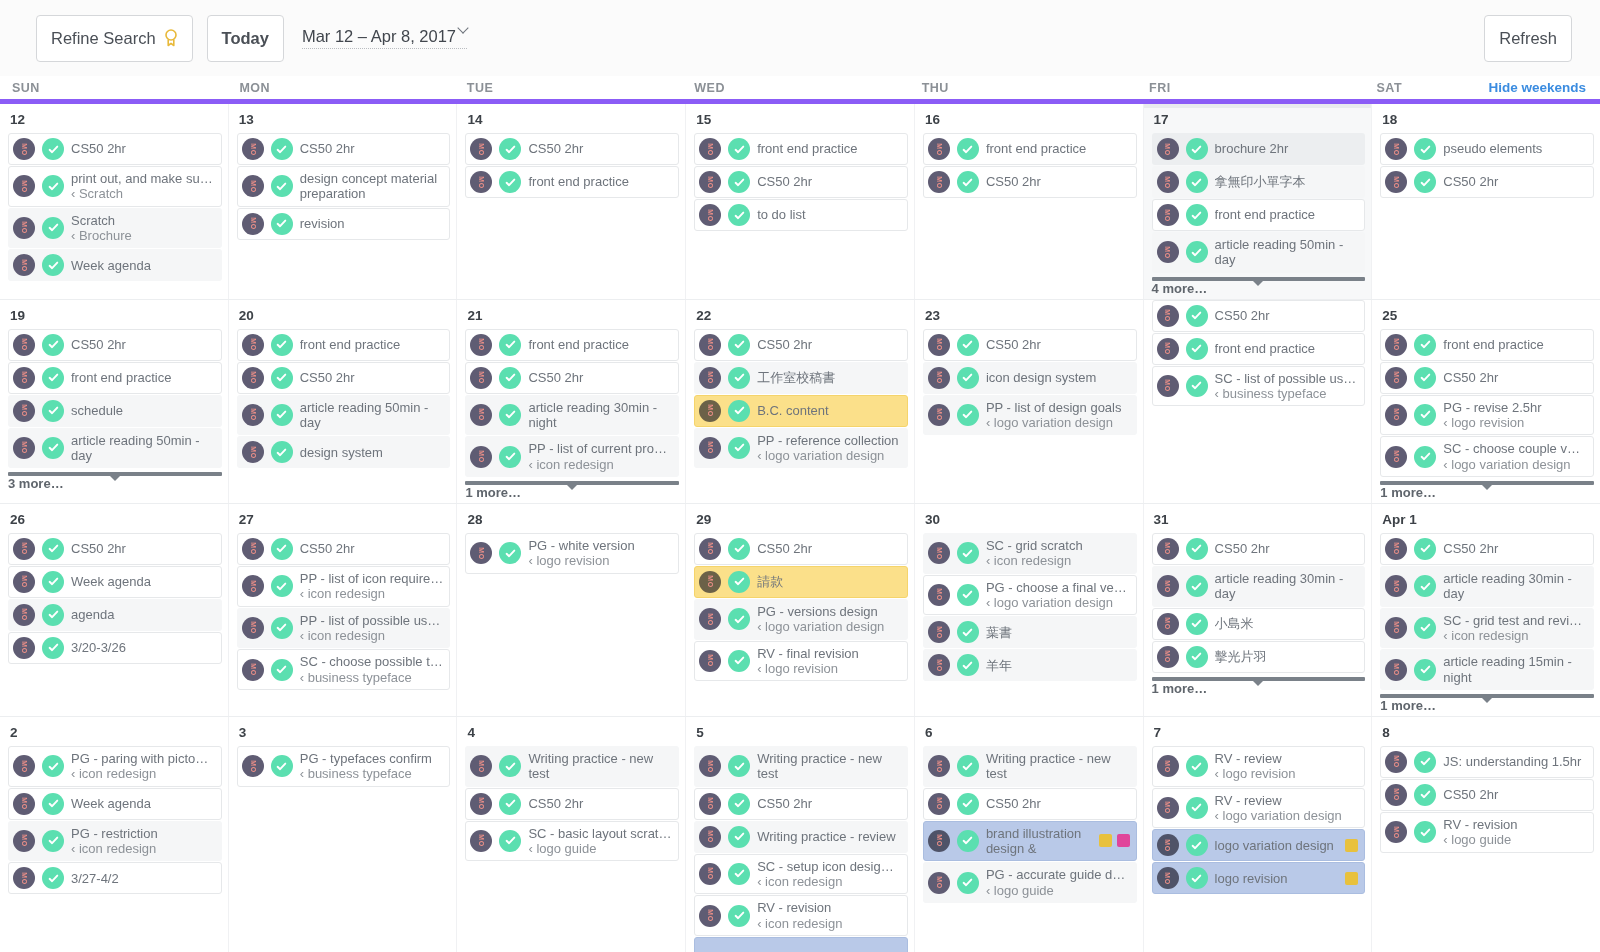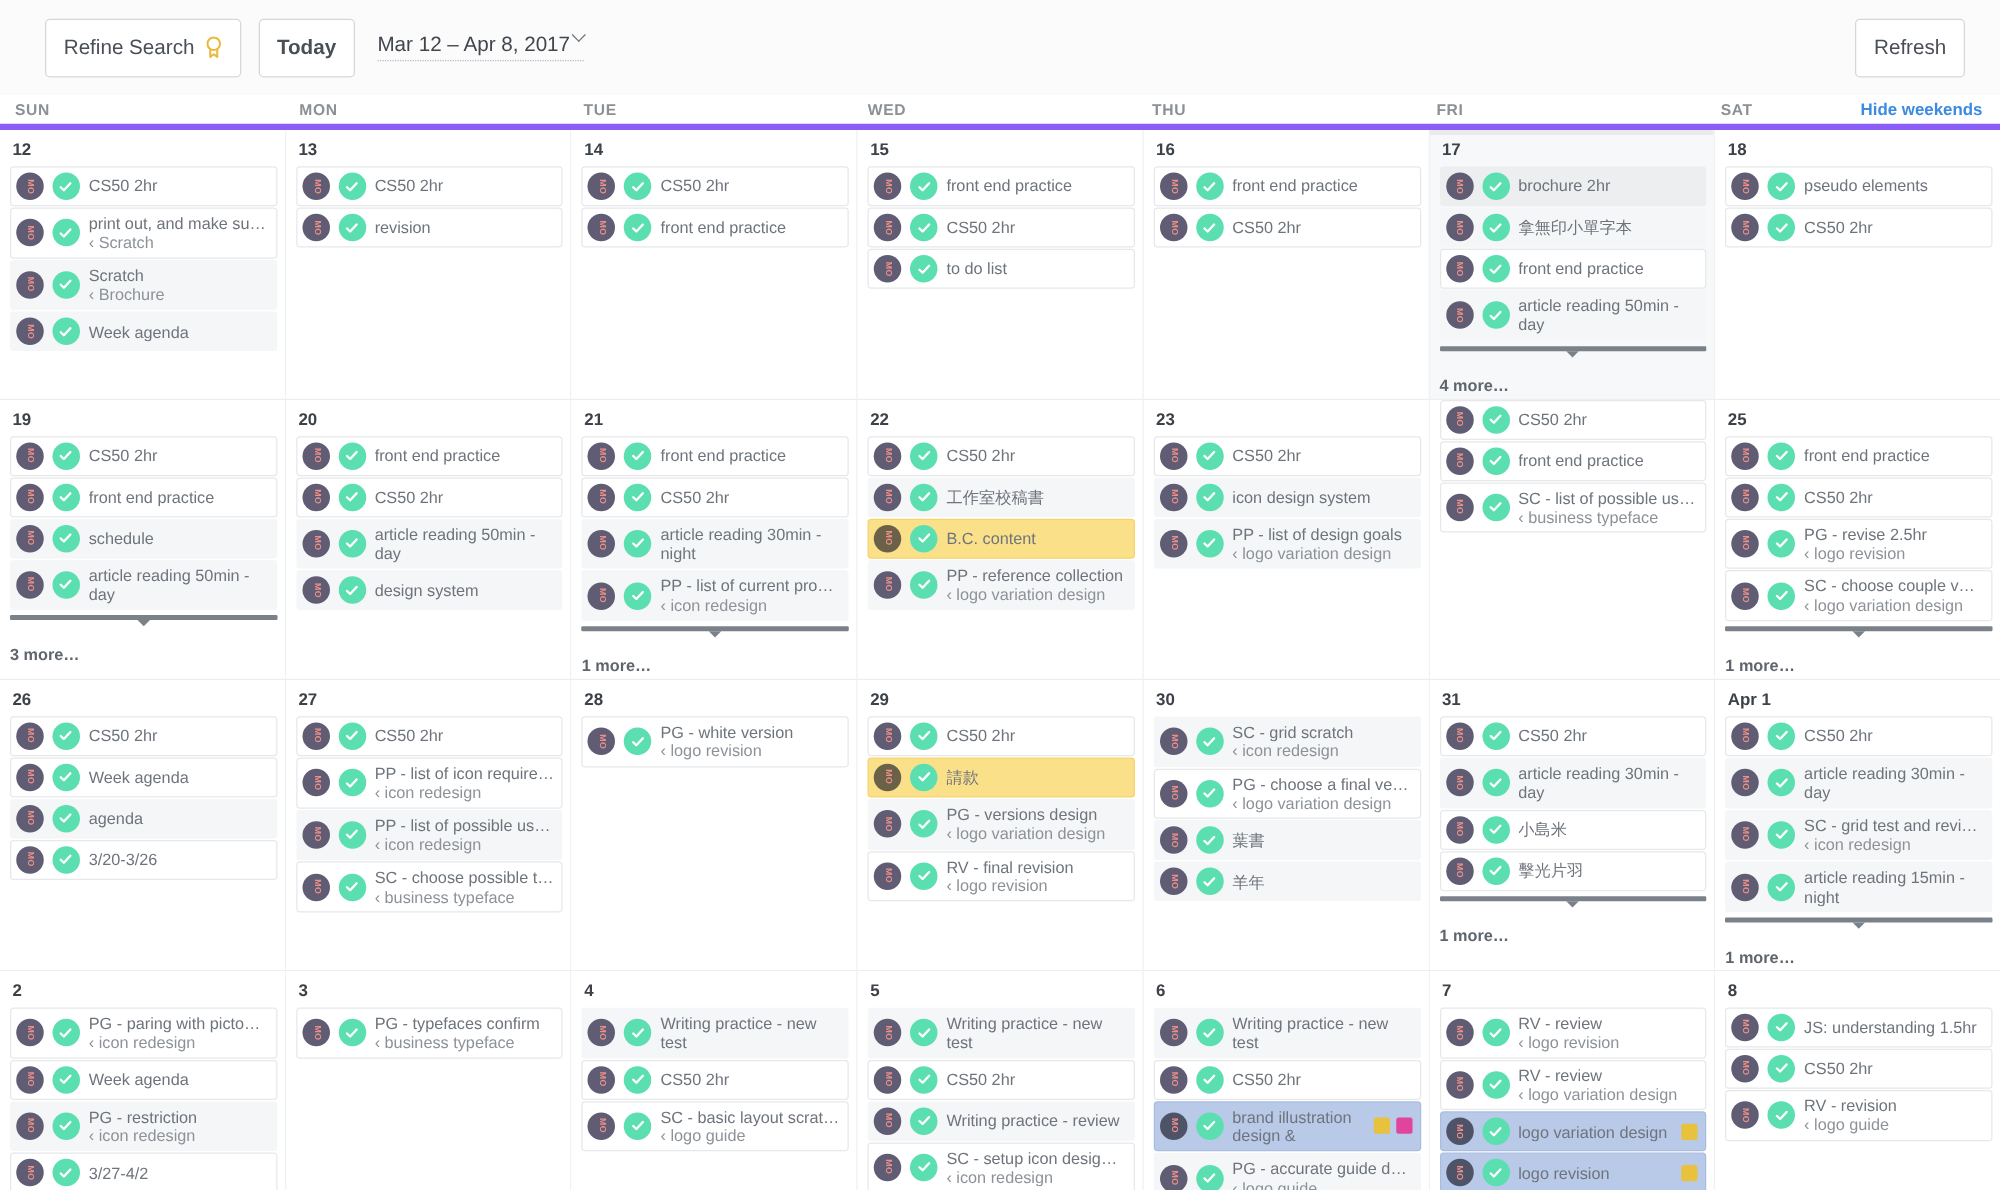--- a/index.html
+++ b/index.html
@@ -85,21 +85,20 @@
     cursor: pointer;
     font-weight: 600;
   }
 
   
   .grid { display: flex; flex-direction: column; }
   .week {
     display: flex;
     position: relative;
     border-top: 1px solid #eceef0;
-    justify-content: center;
   }
   .week:first-child { border-top: none; }
   .day {
     flex: 1 1 0;
     min-width: 0;
     position: relative;
     padding: 0 6px 0 8px;
     background: #ffffff;
     border-left: 1px solid #f0f1f3;
   }
@@ -213,21 +212,21 @@
     left: 50%; top: 4px;
     margin-left: -5px;
     border-left: 5px solid transparent;
     border-right: 5px solid transparent;
     border-top: 5px solid #7a8189;
   }
   .more-label {
     font-size: 13px;
     font-weight: 700;
     color: #5f656c;
-    padding-top: 20px;
+    padding-top: 0;
   }
   .spacer { height: 10px; }
 </style>
 </head>
 <body>
 
 <div class="toolbar">
   <button class="btn btn-refine">
     <span>Refine Search</span>
     <span class="badge-icon">
@@ -344,20 +343,33 @@
           <div class="ev plain">
             <div class="avatar">
               <span>MO</span>
             </div>
             <div class="check">
               <svg width="13" height="13" viewBox="0 0 13 13">
                 <path d="M2.6 6.8 L5.1 9.2 L10.3 3.6" fill="none" stroke="#ffffff" stroke-width="1.9" stroke-linecap="round" stroke-linejoin="round"></path>
               </svg>
             </div>
             <div class="ev-text">
+              <div class="ev-title wrap">design concept material preparation</div>
+            </div>
+          </div>
+          <div class="ev plain">
+            <div class="avatar">
+              <span>MO</span>
+            </div>
+            <div class="check">
+              <svg width="13" height="13" viewBox="0 0 13 13">
+                <path d="M2.6 6.8 L5.1 9.2 L10.3 3.6" fill="none" stroke="#ffffff" stroke-width="1.9" stroke-linecap="round" stroke-linejoin="round"></path>
+              </svg>
+            </div>
+            <div class="ev-text">
               <div class="ev-title wrap">revision</div>
             </div>
           </div>
         </div>
         <div class="spacer"></div>
       </div>
       <div class="day">
         <div class="daynum">14</div>
         <div class="events">
           <div class="ev plain">

